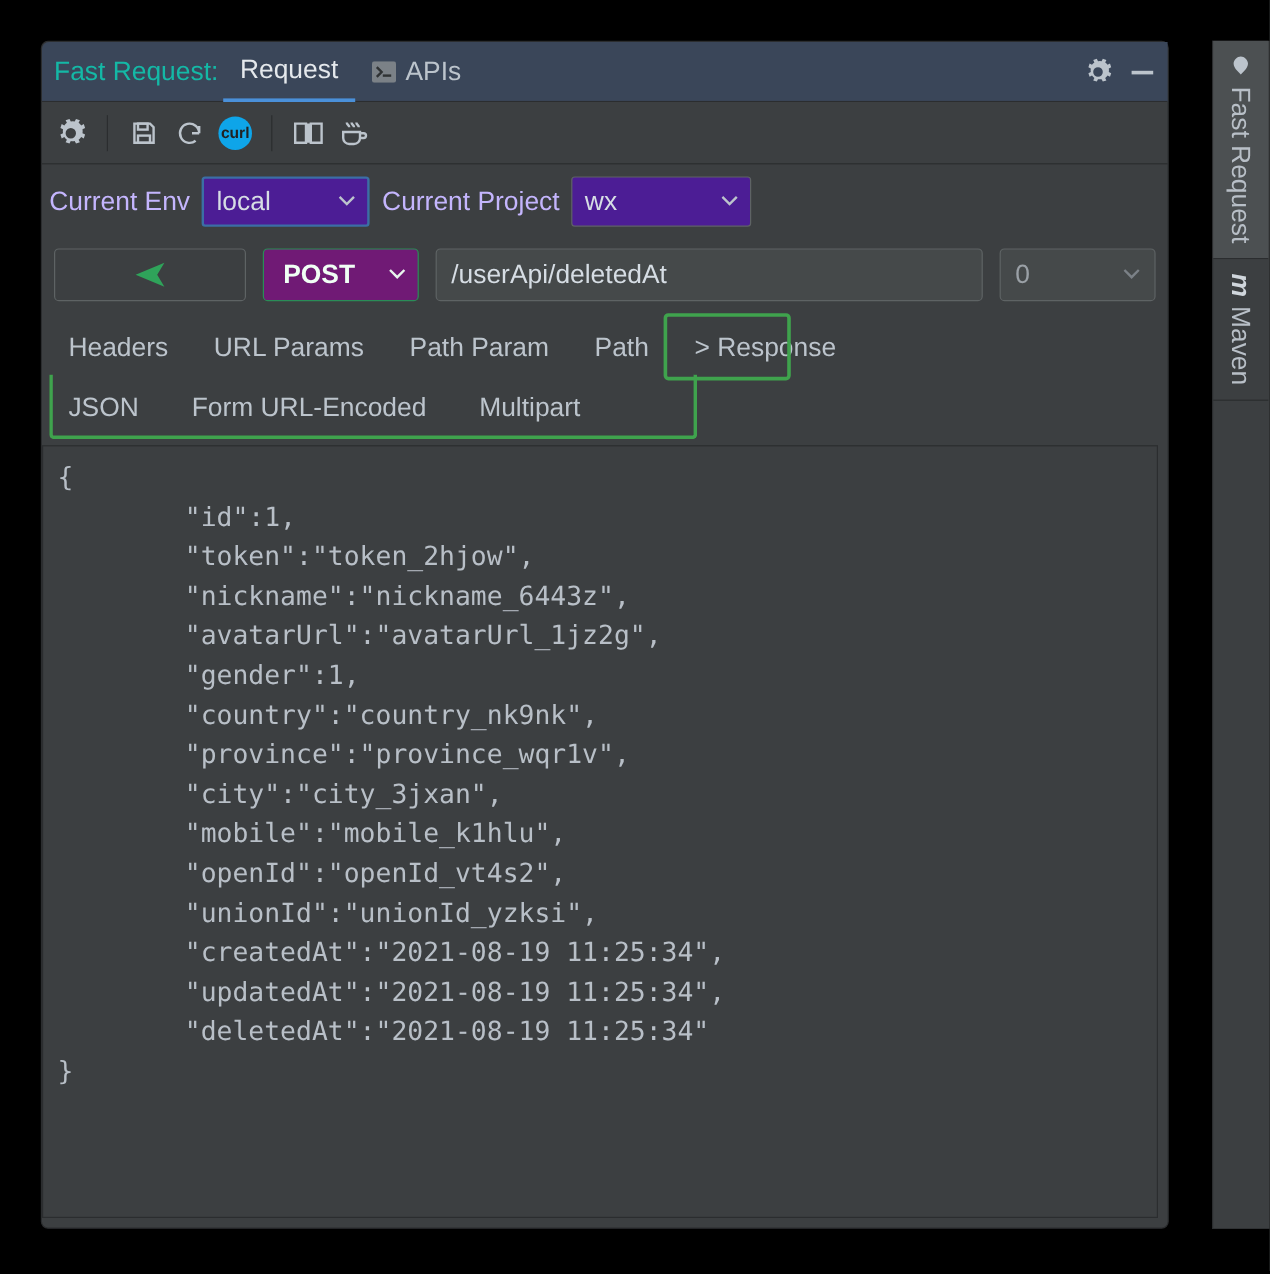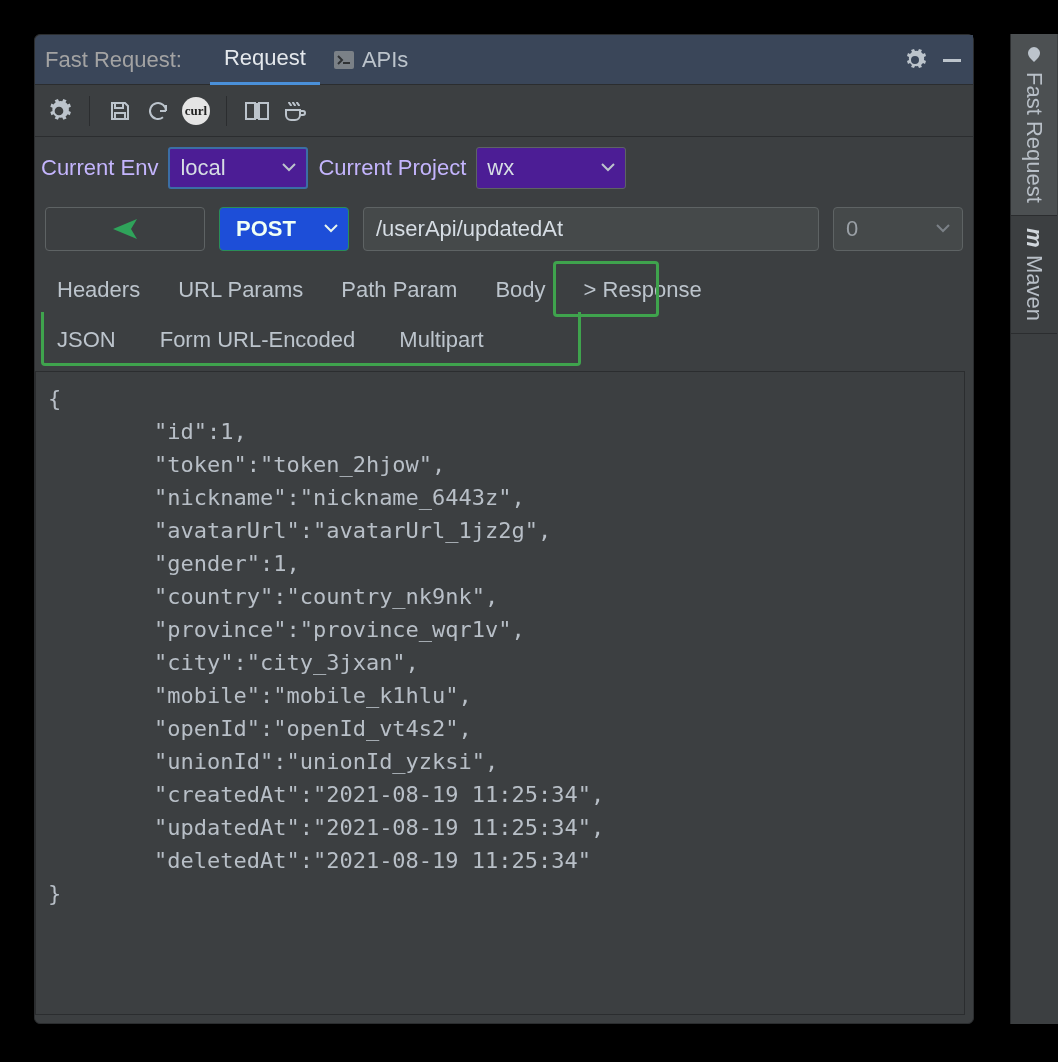--- a/index.html
+++ b/index.html
@@ -27,21 +27,21 @@
   
   .topbar {
     display: flex;
     align-items: center;
     height: 50px;
     padding: 0 10px;
     background: #3a4659;
     border-top-left-radius: 6px;
     border-bottom: 1px solid #2b2d2f;
   }
-  .topbar .title { color: #a3a3a3; margin-right: 28px; }
+  .topbar .title { color: #14b8a6; margin-right: 4px; }
   .topbar .tab {
     padding: 0 14px;
     height: 50px;
     display: flex;
     align-items: center;
     gap: 8px;
     color: #bcc4cc;
     cursor: pointer;
   }
   .topbar .tab.active { border-bottom: 3px solid #4a90d9; color: #e4e8ec; }
@@ -57,24 +57,24 @@
     border-bottom: 1px solid #2b2d2f;
   }
   .toolbar .sep { width: 1px; height: 30px; background: #2b2d2f; margin: 0 6px; }
   .tb-icon {
     width: 28px; height: 28px;
     display: flex; align-items: center; justify-content: center;
     color: #bcc4cc;
   }
   .curl-badge {
     width: 28px; height: 28px; border-radius: 50%;
-    background: #e5e5e5; color: #222;
+    background: #0ea5e9; color: #222;
     font-size: 13px; font-weight: 600;
     display: flex; align-items: center; justify-content: center;
-    font-family: Liberation Serif, serif;
+    font-family: Liberation Sans, sans-serif;
   }
   
   .row {
     display: flex;
     align-items: center;
     padding: 10px 10px 6px 6px;
     gap: 10px;
   }
   .row .label { color: #c4b5fd; font-size: 22px; }
   .select {
@@ -101,21 +101,21 @@
   .send-btn {
     width: 160px;
     height: 44px;
     border: 1px solid #5e6364;
     border-radius: 4px;
     background: #3c3f41;
     display: flex; align-items: center; justify-content: center;
   }
   .method {
     height: 44px;
-    background: #1d4ed8;
+    background: #701a75;
     border: 1px solid #2a8d57;
     border-radius: 4px;
     display: flex; align-items: center;
     color: #f0fff5;
     font-weight: 600;
     padding: 0 10px 0 16px;
     min-width: 130px;
   }
   .url-input {
     flex: 1;
@@ -305,37 +305,37 @@
     </div>
     <div class="method">
       <span>POST</span>
       <span class="chev" style="margin-left:auto">
         <svg width="14" height="10" viewBox="0 0 14 10">
             <path d="M1 1l6 6 6-6" stroke="#e8f5ed" stroke-width="2" fill="none"></path>
           </svg>
       </span>
     </div>
     <div class="url-input">
-      <span>/userApi/updatedAt</span>
+      <span>/userApi/deletedAt</span>
     </div>
     <div class="num-sel">
       <span>0</span>
       <span class="chev">
         <svg width="14" height="10" viewBox="0 0 14 10">
             <path d="M1 1l6 6 6-6" stroke="#7b8187" stroke-width="2" fill="none"></path>
           </svg>
       </span>
     </div>
   </div>
 
   <div class="reqtabs">
     <span class="reqtab">Headers</span>
     <span class="reqtab">URL Params</span>
     <span class="reqtab">Path Param</span>
-    <span class="reqtab">Body</span>
+    <span class="reqtab">Path</span>
     <span class="reqtab">&gt; Response</span>
     <div class="hl-body"></div>
   </div>
 
   <div class="subtabs">
     <span class="subtab">JSON</span>
     <span class="subtab">Form URL-Encoded</span>
     <span class="subtab">Multipart</span>
     <div class="hl-sub"></div>
   </div>

